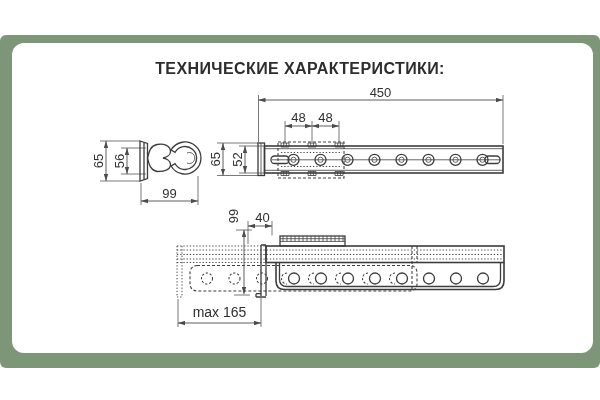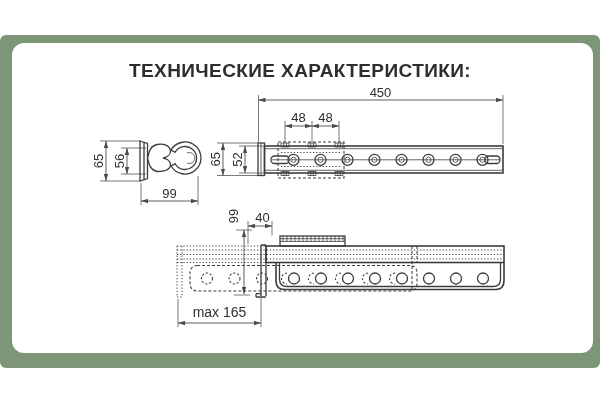--- a/index.html
+++ b/index.html
@@ -1,21 +1,21 @@
 <!DOCTYPE html>
 <html><head>
 <meta charset="utf-8">
 <style>
   html,body{margin:0;padding:0;}
   body{width:600px;height:400px;position:relative;overflow:hidden;background:#ffffff;
        font-family:"Liberation Sans",sans-serif;}
   .frame{position:absolute;left:0;right:0;top:35px;height:333px;background:#7d9678;border-radius:6px;}
   .panel{position:absolute;left:12px;top:43px;width:581px;height:310px;background:#ffffff;border-radius:12px;}
   .title{position:absolute;top:60px;left:0;width:100%;text-align:center;
-         font-weight:700;font-size:19px;letter-spacing:.4px;color:#2d2d2d;}
+         font-weight:700;font-size:16px;letter-spacing:.4px;color:#2d2d2d;}
   svg.draw{position:absolute;left:0;top:0;}
   .solid{stroke:#3c3c3c;fill:none;stroke-width:1.3;}
   .solid2{stroke:#3c3c3c;fill:none;stroke-width:1.6;}
   .thin{stroke:#3c3c3c;fill:none;stroke-width:.8;}
   .ext{stroke:#4c4c4c;fill:none;stroke-width:.75;}
   .dim{stroke:#4c4c4c;fill:none;stroke-width:.9;}
   .dash{stroke:#3c3c3c;fill:none;stroke-width:1.05;stroke-dasharray:3 2;}
   .dot{stroke:#3c3c3c;fill:none;stroke-width:.95;stroke-dasharray:1.3 1.9;}
   .dashc{stroke:#3c3c3c;fill:none;stroke-width:1.05;stroke-dasharray:2.2 1.8;}
   .lbl{font-family:"Liberation Sans",sans-serif;font-size:13px;fill:#2f2f2f;}

